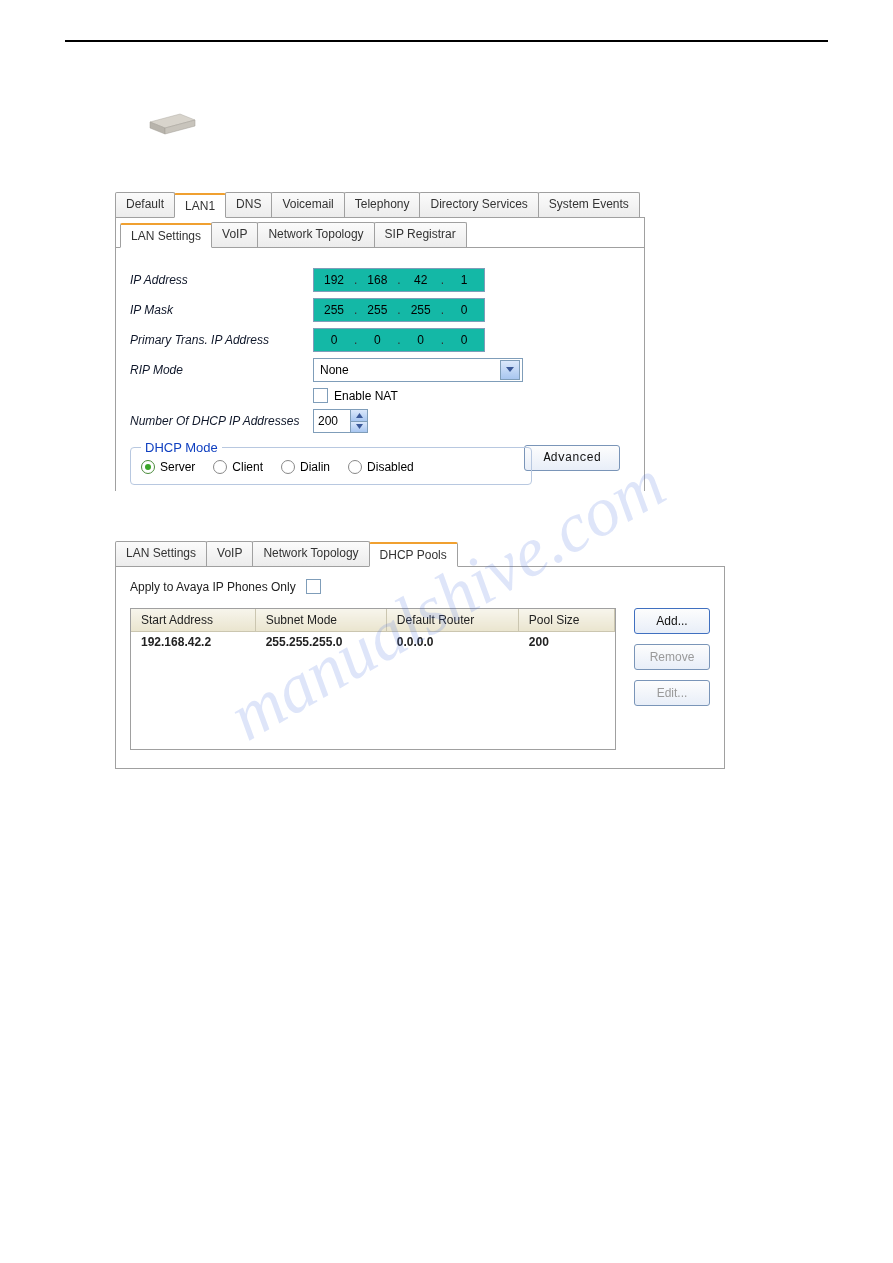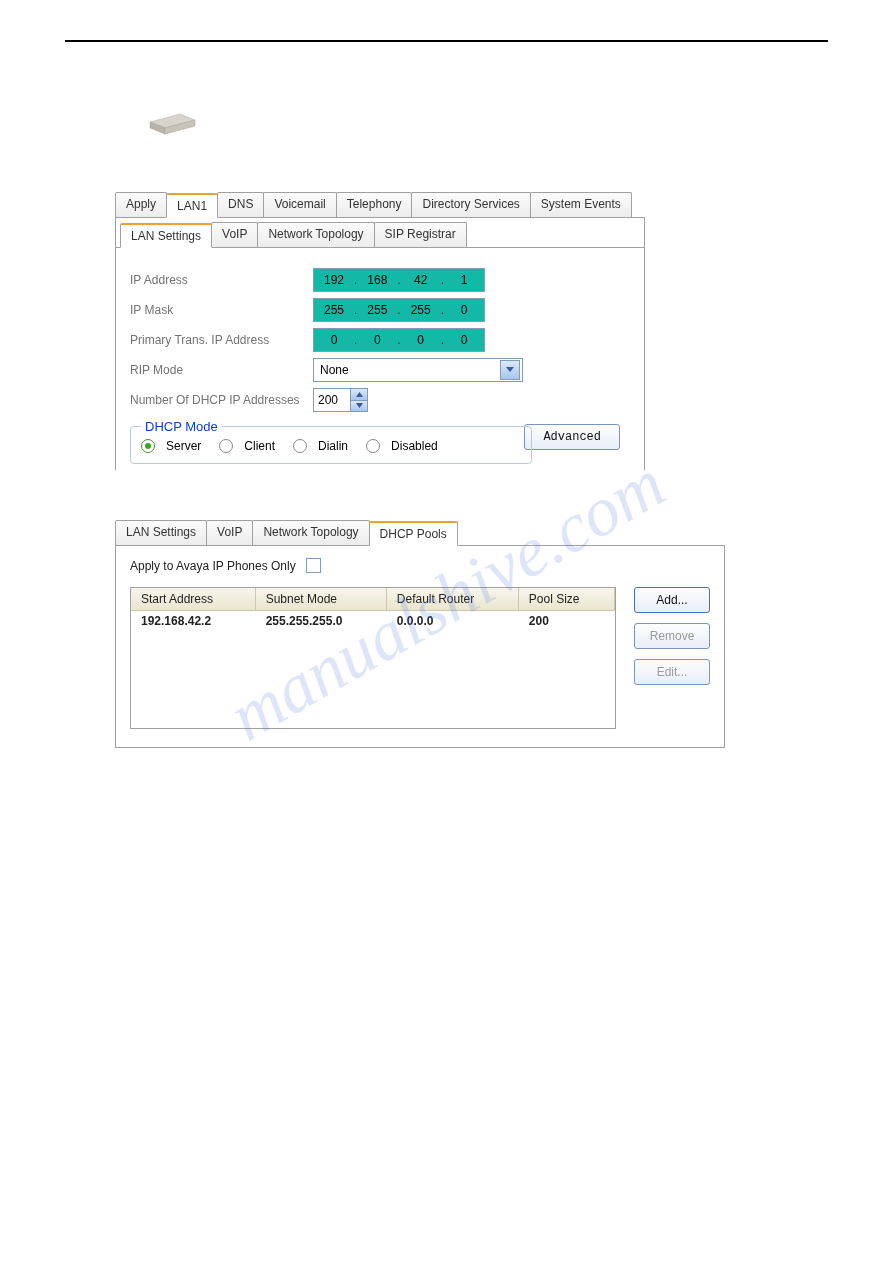--- a/index.html
+++ b/index.html
@@ -63,21 +63,22 @@
 
   
   .form-row {
     display: flex;
     align-items: center;
     margin: 6px 0;
     gap: 8px;
   }
   .form-row .label {
     width: 175px;
-    color: #737373;
+    color: #0f172a;
+    font-style: italic;
   }
   .ip-box {
     display: inline-flex;
     align-items: center;
     border: 1px solid #7f9db9;
     background: #14b8a6;
     height: 22px;
     padding: 0 2px;
   }
   .ip-box .oct {
@@ -168,21 +169,21 @@
     left: 10px;
     background: #fff;
     padding: 0 4px;
     color: #1040c0;
     font-size: 13px;
   }
   .radio-row { display: flex; gap: 18px; align-items: center; }
   .radio {
     display: inline-flex;
     align-items: center;
-    gap: 11px;
+    gap: 5px;
     cursor: pointer;
   }
   .radio .r-outer {
     width: 12px; height: 12px;
     border-radius: 50%;
     border: 1px solid #4a8b3a;
     display: flex;
     align-items: center;
     justify-content: center;
   }
@@ -289,21 +290,21 @@
   <div class="device-icon">
     <svg viewBox="0 0 60 40">
       <polygon points="10,20 40,12 55,18 25,26" fill="#d8d4cc" stroke="#b0aca4" stroke-width="0.5"></polygon>
       <polygon points="10,20 25,26 25,32 10,26" fill="#b8b4ac" stroke="#a09c94" stroke-width="0.5"></polygon>
       <polygon points="25,26 55,18 55,24 25,32" fill="#c8c4bc" stroke="#a09c94" stroke-width="0.5"></polygon>
     </svg>
   </div>
 
   
   <div class="tab-row">
-    <div class="tab">Apply</div>
+    <div class="tab">Default</div>
     <div class="tab active">LAN1</div>
     <div class="tab">DNS</div>
     <div class="tab">Voicemail</div>
     <div class="tab">Telephony</div>
     <div class="tab">Directory Services</div>
     <div class="tab">System Events</div>
   </div>
 
   <div class="panel" style="width:528px; border-bottom:none;">
     <div class="tab-row" style="margin-left:4px; margin-top:4px;">
@@ -360,20 +361,27 @@
         <span class="select-box">
           <span>None</span>
           <span class="dropdown-btn">
             <svg viewBox="0 0 8 6">
                 <polygon points="0,0 8,0 4,5" fill="#3b5998"></polygon>
               </svg>
           </span>
         </span>
       </div>
 
+      <div class="form-row">
+        <span class="label"></span>
+        <span class="checkbox-row">
+          <span class="chk"></span>
+          <span>Enable NAT</span>
+        </span>
+      </div>
 
       <div class="form-row">
         <span class="label">Number Of DHCP IP Addresses</span>
         <span class="num-box">
           <input class="num-input" value="200" style="">
           <span class="spinners">
             <span class="spin">
               <svg viewBox="0 0 7 5">
                   <polygon points="3.5,0 7,5 0,5" fill="#3b5998"></polygon>
                 </svg>

